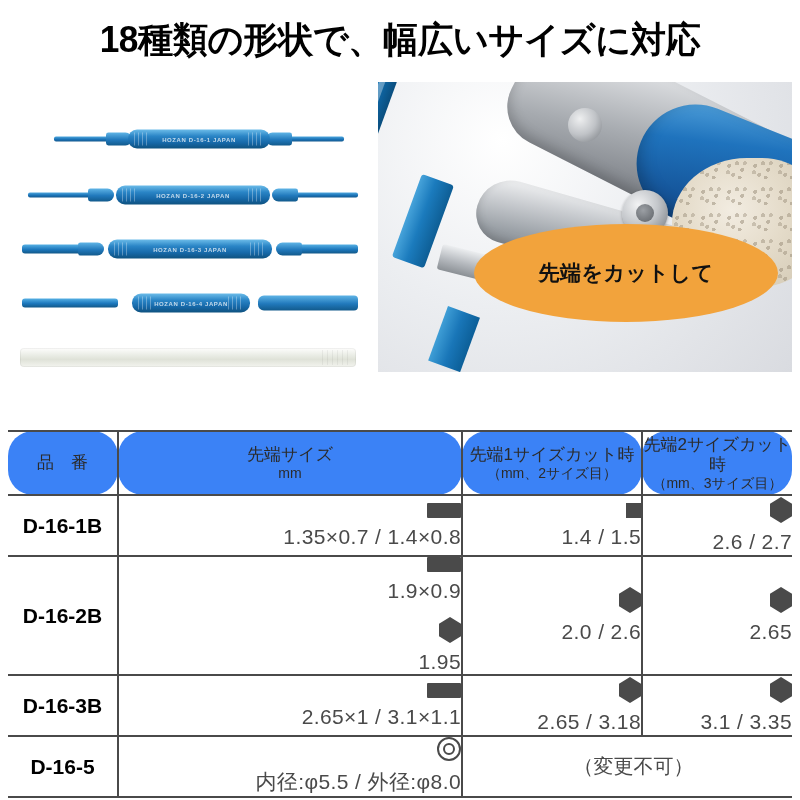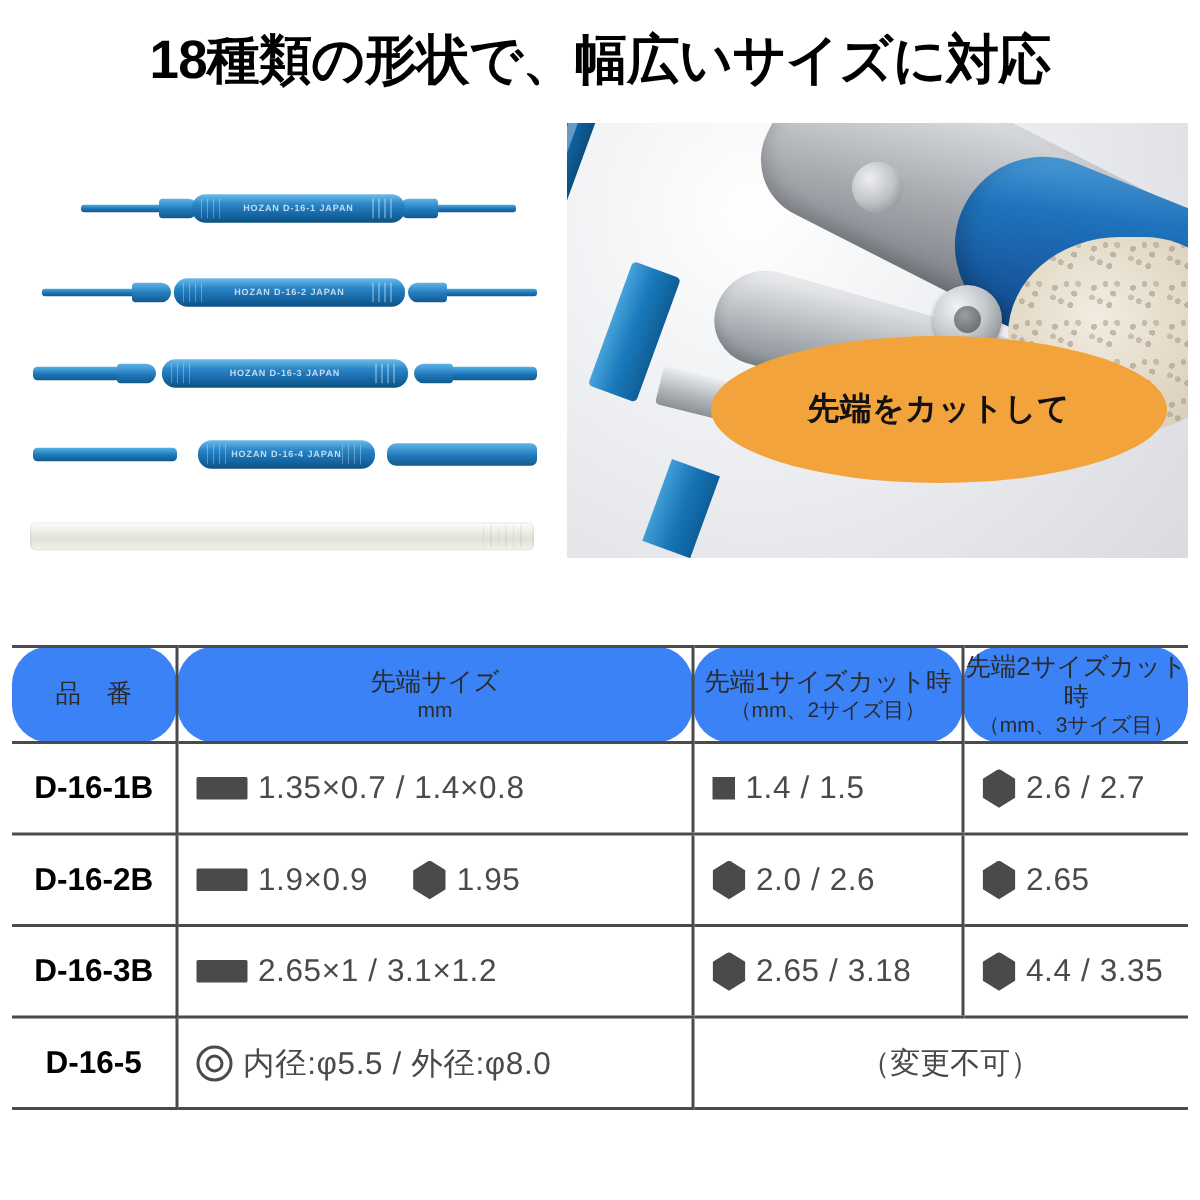--- a/index.html
+++ b/index.html
@@ -219,21 +219,21 @@
     border-right: 2px solid #4a4a4a;
   }
   .spec-table tbody td.sizecell { padding-left: 12px; }
   .spec-table tbody td.cut {
     border-left: 2px solid #4a4a4a;
     padding-left: 12px;
     margin-left: 12px;
   }
   .spec-table tbody td.span2 { text-align: center; color: #4a4a4a; font-size: 20px; }
 
-  .cellrow { display: flex; align-items: center; gap: 7px; white-space: nowrap; }
+  .cellrow { display: flex; align-items: flex-end; gap: 7px; white-space: nowrap; flex-direction: column; }
   .cellrow .gap { width: 16px; }
   .val { color: #4a4a4a; font-size: 21px; letter-spacing: .4px; }
 
   
   .ico { flex: none; display: inline-block; }
   .ico-rect { width: 34px; height: 15px; background: #4a4a4a; border-radius: 1px; }
   .ico-sq { width: 15px; height: 15px; background: #4a4a4a; }
   .ico-hex {
     width: 22px; height: 26px; background: #4a4a4a;
     clip-path: polygon(50% 0%, 100% 26%, 100% 74%, 50% 100%, 0% 74%, 0% 26%);
@@ -393,33 +393,33 @@
               <span class="ico ico-hex"></span>
               <span class="val">2.65</span>
             </div>
           </td>
         </tr>
         <tr>
           <td class="pn">D-16-3B</td>
           <td class="sizecell">
             <div class="cellrow">
               <span class="ico ico-rect"></span>
-              <span class="val">2.65×1 / 3.1×1.2</span>
+              <span class="val">2.65×1 / 3.1×1.1</span>
             </div>
           </td>
           <td class="cut">
             <div class="cellrow">
               <span class="ico ico-hex"></span>
               <span class="val">2.65 / 3.18</span>
             </div>
           </td>
           <td class="cut">
             <div class="cellrow">
               <span class="ico ico-hex"></span>
-              <span class="val">4.4 / 3.35</span>
+              <span class="val">3.1 / 3.35</span>
             </div>
           </td>
         </tr>
         <tr>
           <td class="pn">D-16-5</td>
           <td class="sizecell">
             <div class="cellrow">
               <span class="ico ico-ring"></span>
               <span class="val">内径:φ5.5 / 外径:φ8.0</span>
             </div>

